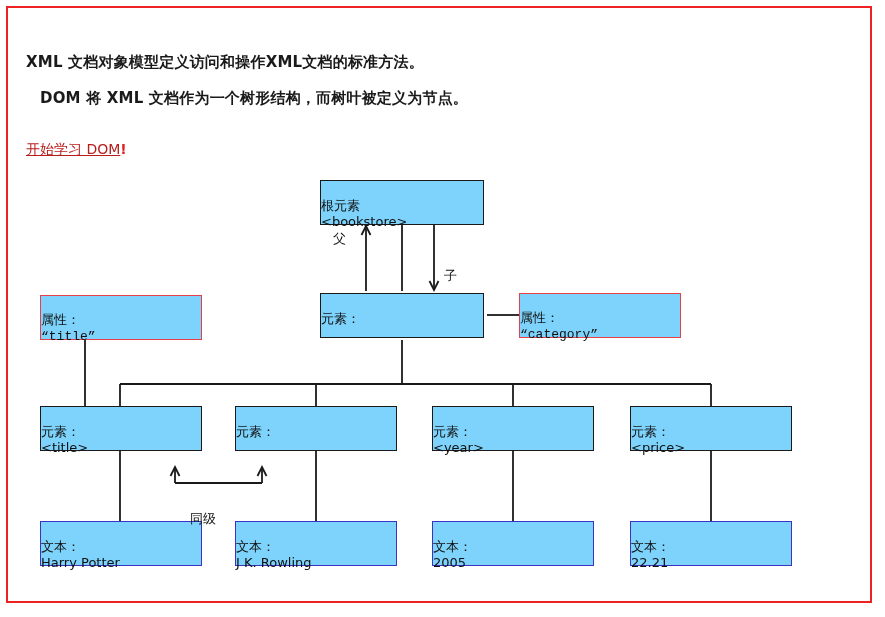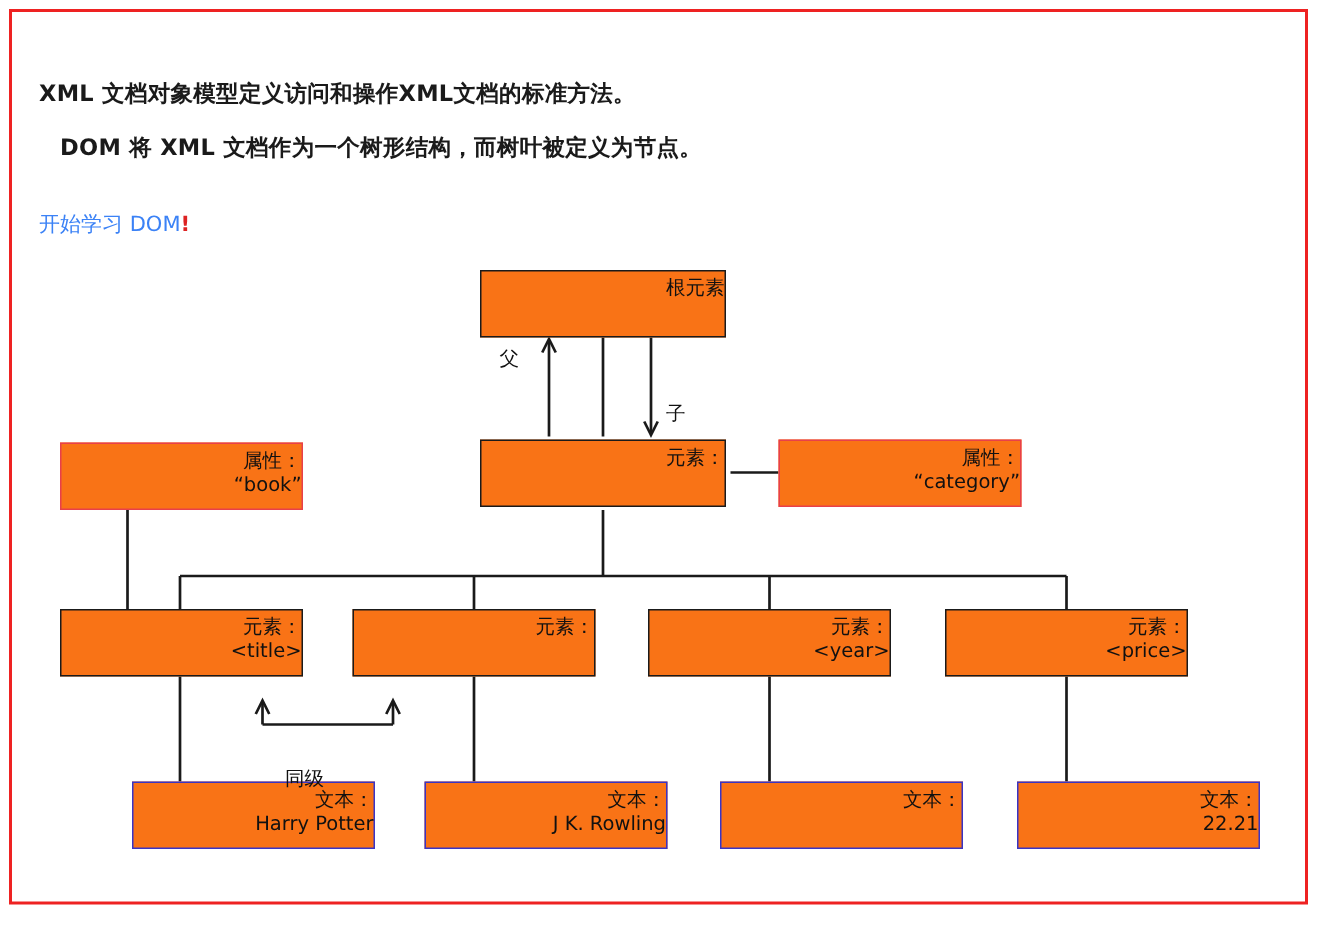--- a/index.html
+++ b/index.html
@@ -38,21 +38,22 @@
   #para-2 { left: 32px; top: 81px; }
 
   #dom-link-row {
     position: absolute;
     left: 18px;
     top: 133px;
     font-size: 14px;
     white-space: nowrap;
   }
   #dom-link {
-    color: #3b82f6;
+    color: #b91c1c;
+    text-decoration: underline;
     cursor: pointer;
   }
   #dom-bang {
     color: #dd2222;
     font-weight: bold;
   }
 
   
   #diagram {
     position: absolute;
@@ -65,34 +66,34 @@
     position: absolute;
     left: 0;
     top: 0;
     width: 866px;
     height: 597px;
   }
 
   .node {
     position: absolute;
     box-sizing: border-box;
-    background: #f97316;
-    text-align: right;
+    background: #7dd3fc;
+    text-align: left;
     font-size: 13px;
     line-height: 16px;
     color: #111111;
-    padding-top: 4px;
+    padding-top: 17px;
     white-space: nowrap;
   }
   .node .ln1 { display: block; }
   .node .ln2 { display: block; }
 
   .node-element { border: 1.6px solid #1a1a1a; }
-  .node-attr    { border: 1.6px solid #e8404a; }
-  .node-text    { border: 1.6px solid #3a34c4; margin-left: 48px; }
+  .node-attr    { border: 1.6px solid #e8404a; font-family: Liberation Mono, monospace; }
+  .node-text    { border: 1.6px solid #3a34c4; }
 
   .edge-label {
     position: absolute;
     font-size: 13px;
     color: #111111;
     white-space: nowrap;
   }
 </style>
 </head>
 <body>
@@ -139,25 +140,26 @@
         <line x1="167" y1="460" x2="167" y2="475"></line>
         <polyline points="162.5,468 167,459 171.5,468" fill="none"></polyline>
         <line x1="167" y1="475" x2="254" y2="475"></line>
         <line x1="254" y1="475" x2="254" y2="460"></line>
         <polyline points="249.5,468 254,459 258.5,468" fill="none"></polyline>
       </g>
     </svg>
 
     <div class="node node-element" style="left:312px; top:172px; width:164px; height:45px;">
       <span class="ln1">根元素</span>
+      <span class="ln2">&lt;bookstore&gt;</span>
     </div>
 
     <div class="node node-attr" style="left:32px; top:287px; width:162px; height:45px;">
       <span class="ln1">属性：</span>
-      <span class="ln2">“book”</span>
+      <span class="ln2">“title”</span>
     </div>
 
     <div class="node node-element" style="left:312px; top:285px; width:164px; height:45px;">
       <span class="ln1">元素：</span>
     </div>
 
     <div class="node node-attr" style="left:511px; top:285px; width:162px; height:45px;">
       <span class="ln1">属性：</span>
       <span class="ln2">“category”</span>
     </div>
@@ -186,20 +188,21 @@
       <span class="ln2">Harry Potter</span>
     </div>
 
     <div class="node node-text" style="left:227px; top:513px; width:162px; height:45px;">
       <span class="ln1">文本：</span>
       <span class="ln2">J K. Rowling</span>
     </div>
 
     <div class="node node-text" style="left:424px; top:513px; width:162px; height:45px;">
       <span class="ln1">文本：</span>
+      <span class="ln2">2005</span>
     </div>
 
     <div class="node node-text" style="left:622px; top:513px; width:162px; height:45px;">
       <span class="ln1">文本：</span>
       <span class="ln2">22.21</span>
     </div>
 
     <div class="edge-label" style="left:325px; top:222px;">父</div>
 
     <div class="edge-label" style="left:436px; top:259px;">子</div>

